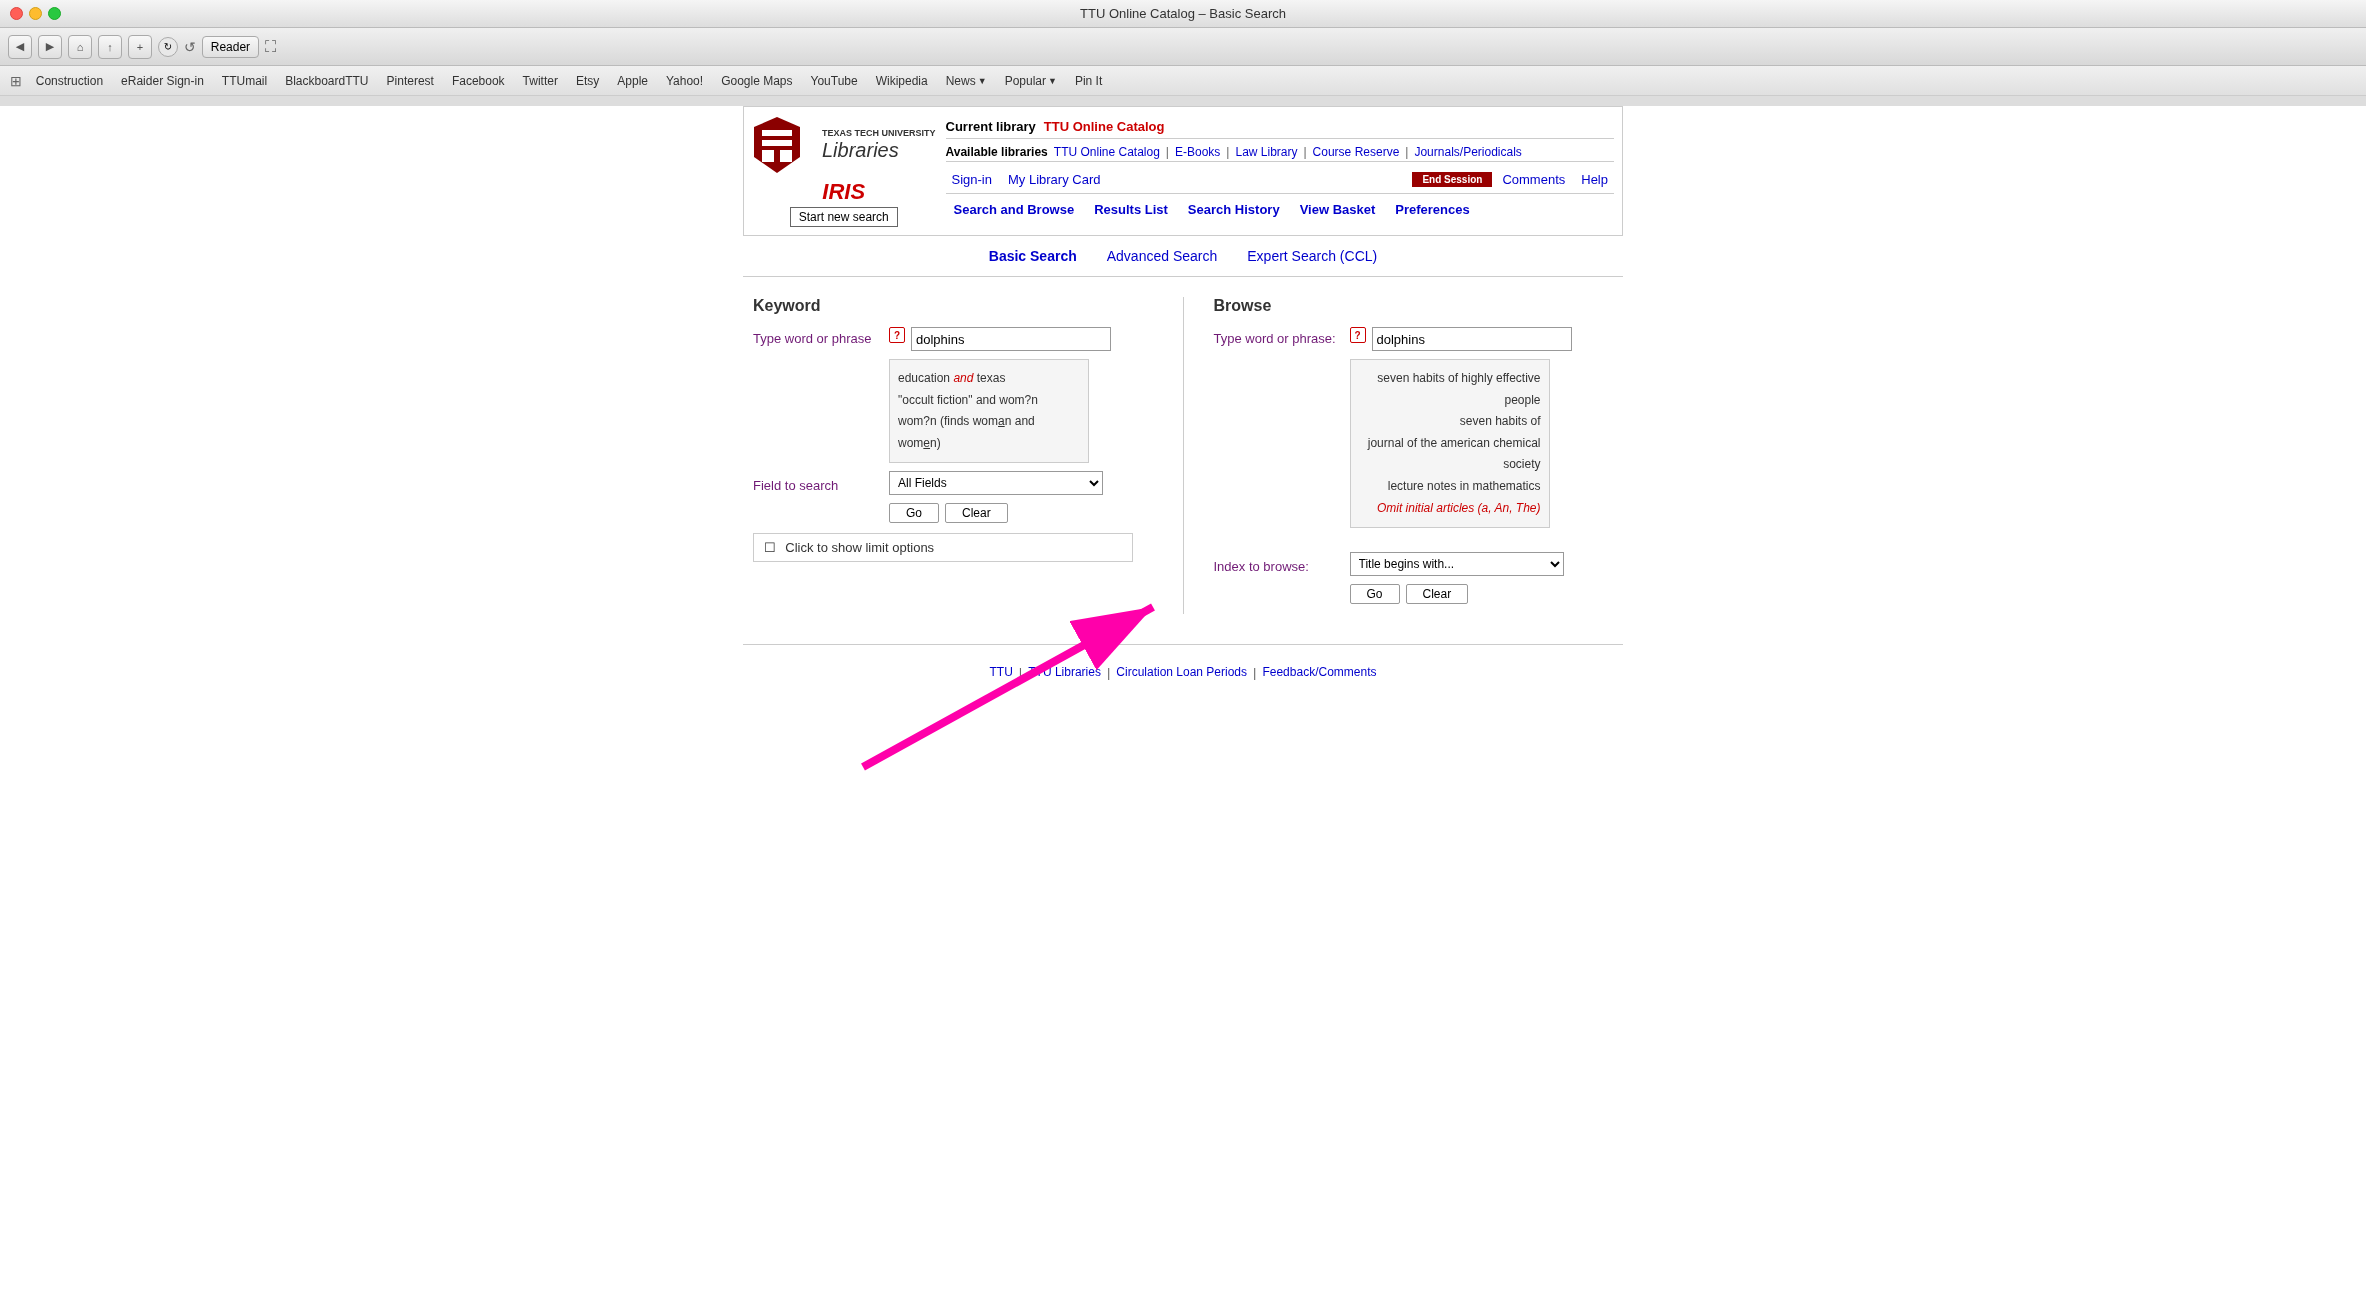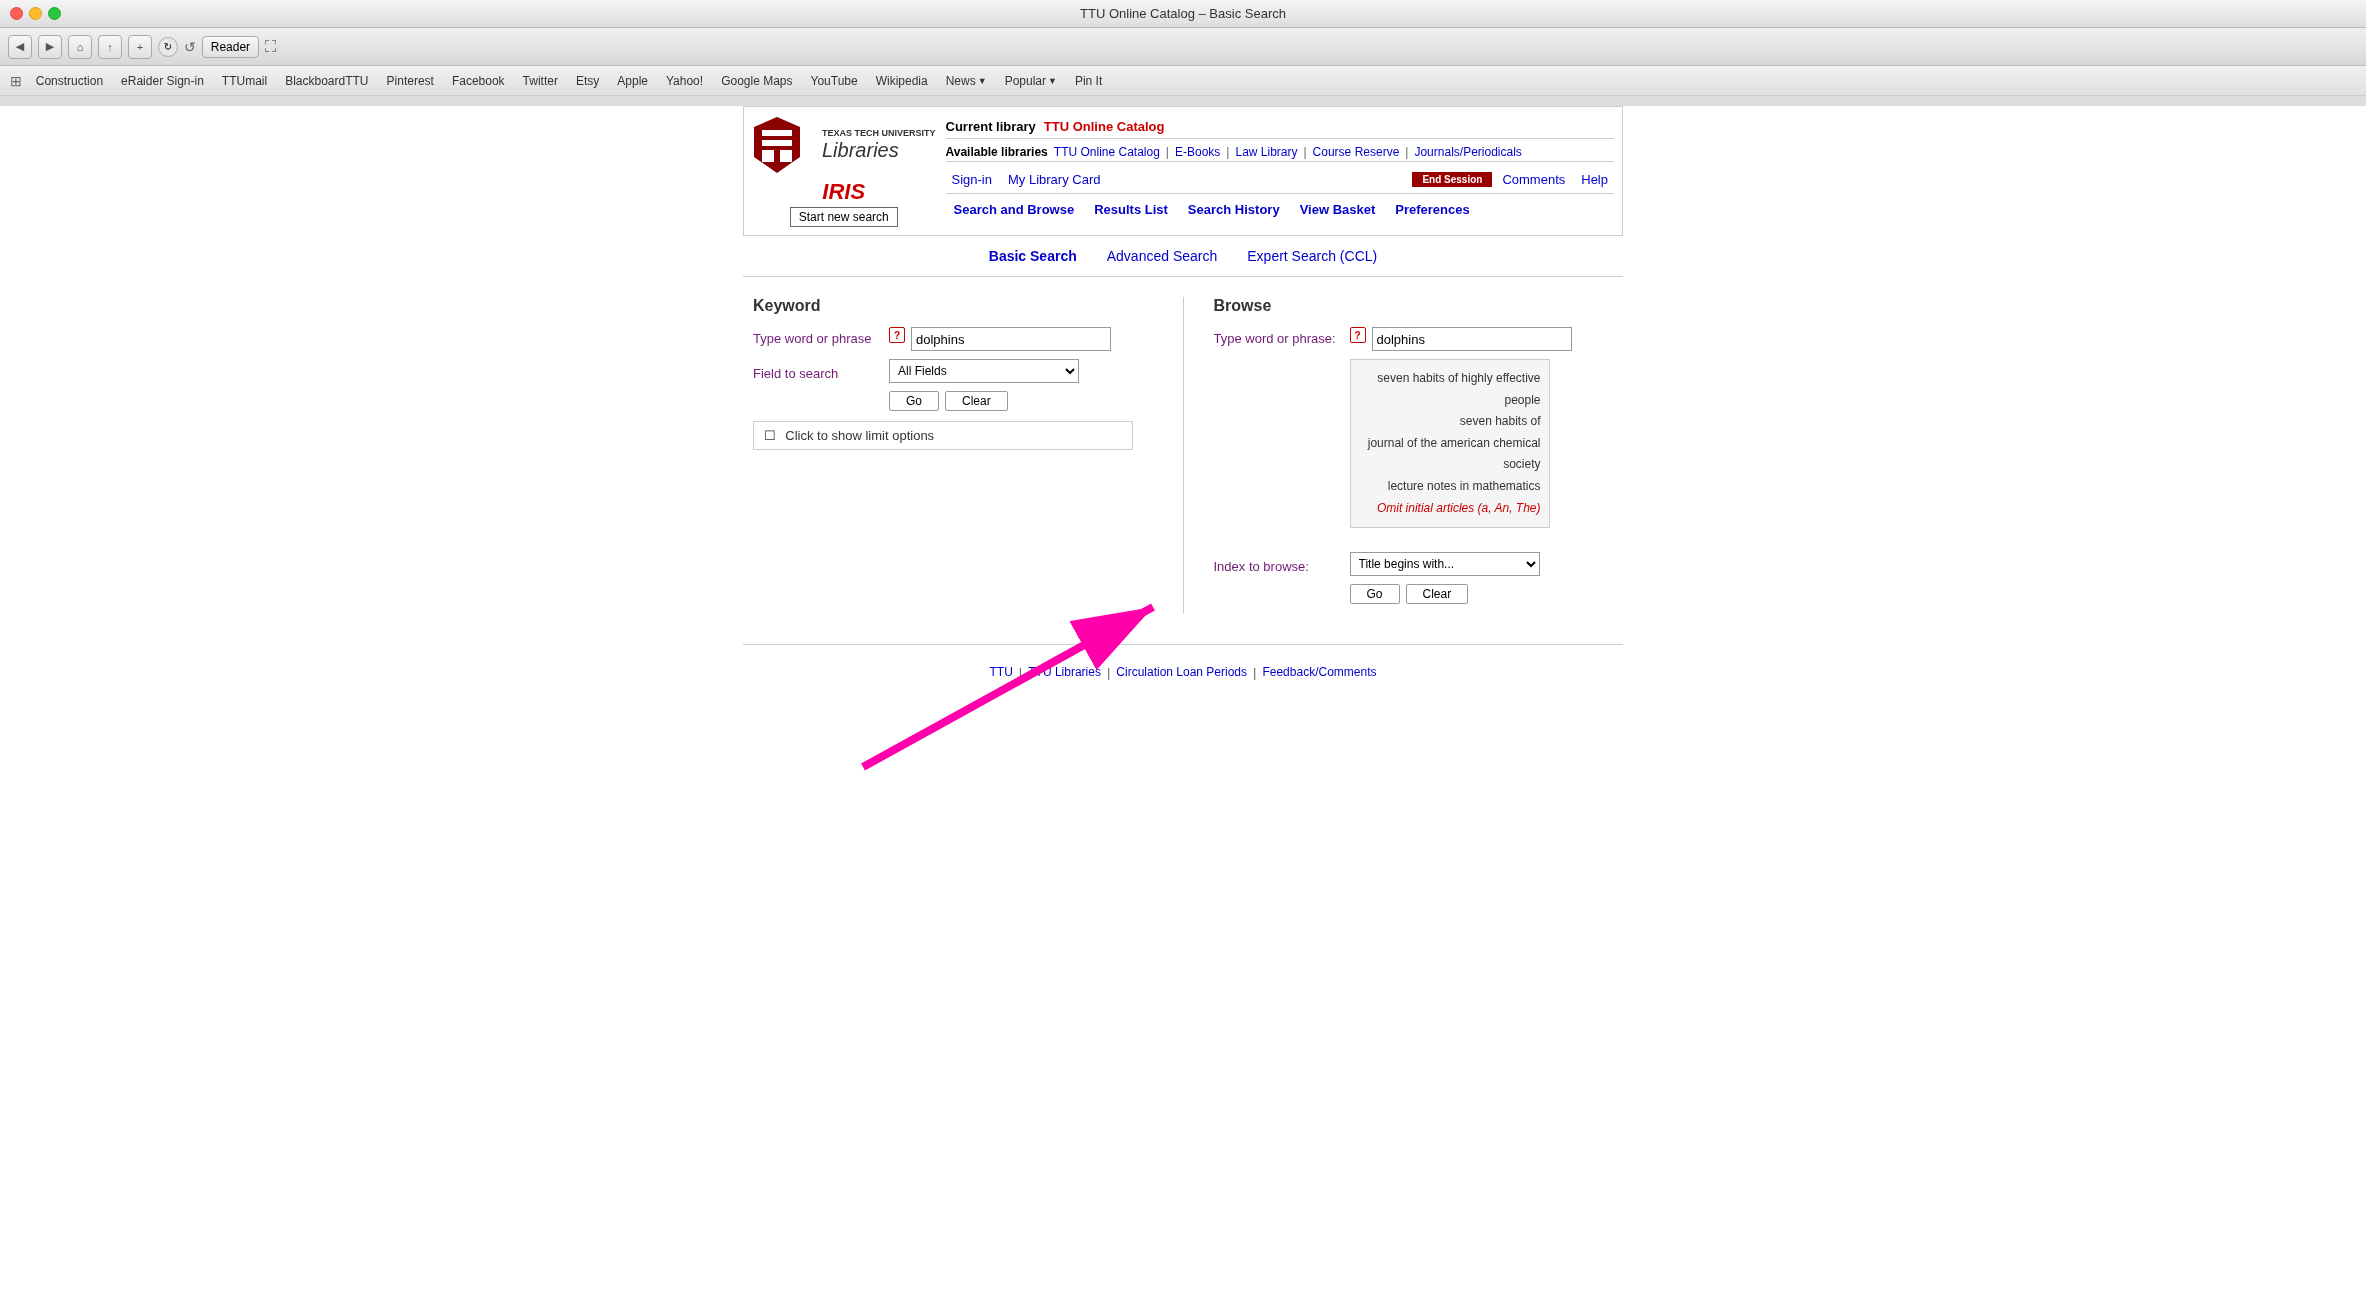--- a/index.html
+++ b/index.html
@@ -283,21 +283,21 @@
       display: flex;
       align-items: center;
       margin-bottom: 8px;
       gap: 6px;
     }
     .field-select {
       height: 24px;
       border: 1px solid #999;
       font-size: 12px;
       padding: 0 4px;
-      width: 190px;
+      width: 214px;
       background: white;
     }
 
     .button-row {
       display: flex;
       gap: 6px;
       margin-bottom: 10px;
     }
     .go-btn, .clear-btn {
       border: 1px solid #999;
@@ -482,20 +482,25 @@
 
         <div class="keyword-section">
           <div class="section-title">Keyword</div>
 
           <div class="search-row">
             <span class="field-label">Type word or phrase</span>
             <span class="help-icon">?</span>
             <input class="search-input" type="text" value="dolphins" style="">
           </div>
 
+          <div class="suggestions-box">
+            <div>education <em class="suggestion-em">and</em> texas</div>
+            <div>"occult fiction" and wom?n</div>
+            <div>wom?n (finds wom<u>a</u>n and wom<u>e</u>n)</div>
+          </div>
 
           <div class="field-select-row" style="margin-top:8px;">
             <span class="field-label">Field to search</span>
             <select class="field-select">
               <option>All Fields</option>
               <option>Title</option>
               <option>Author</option>
               <option>Subject</option>
             </select>
           </div>

